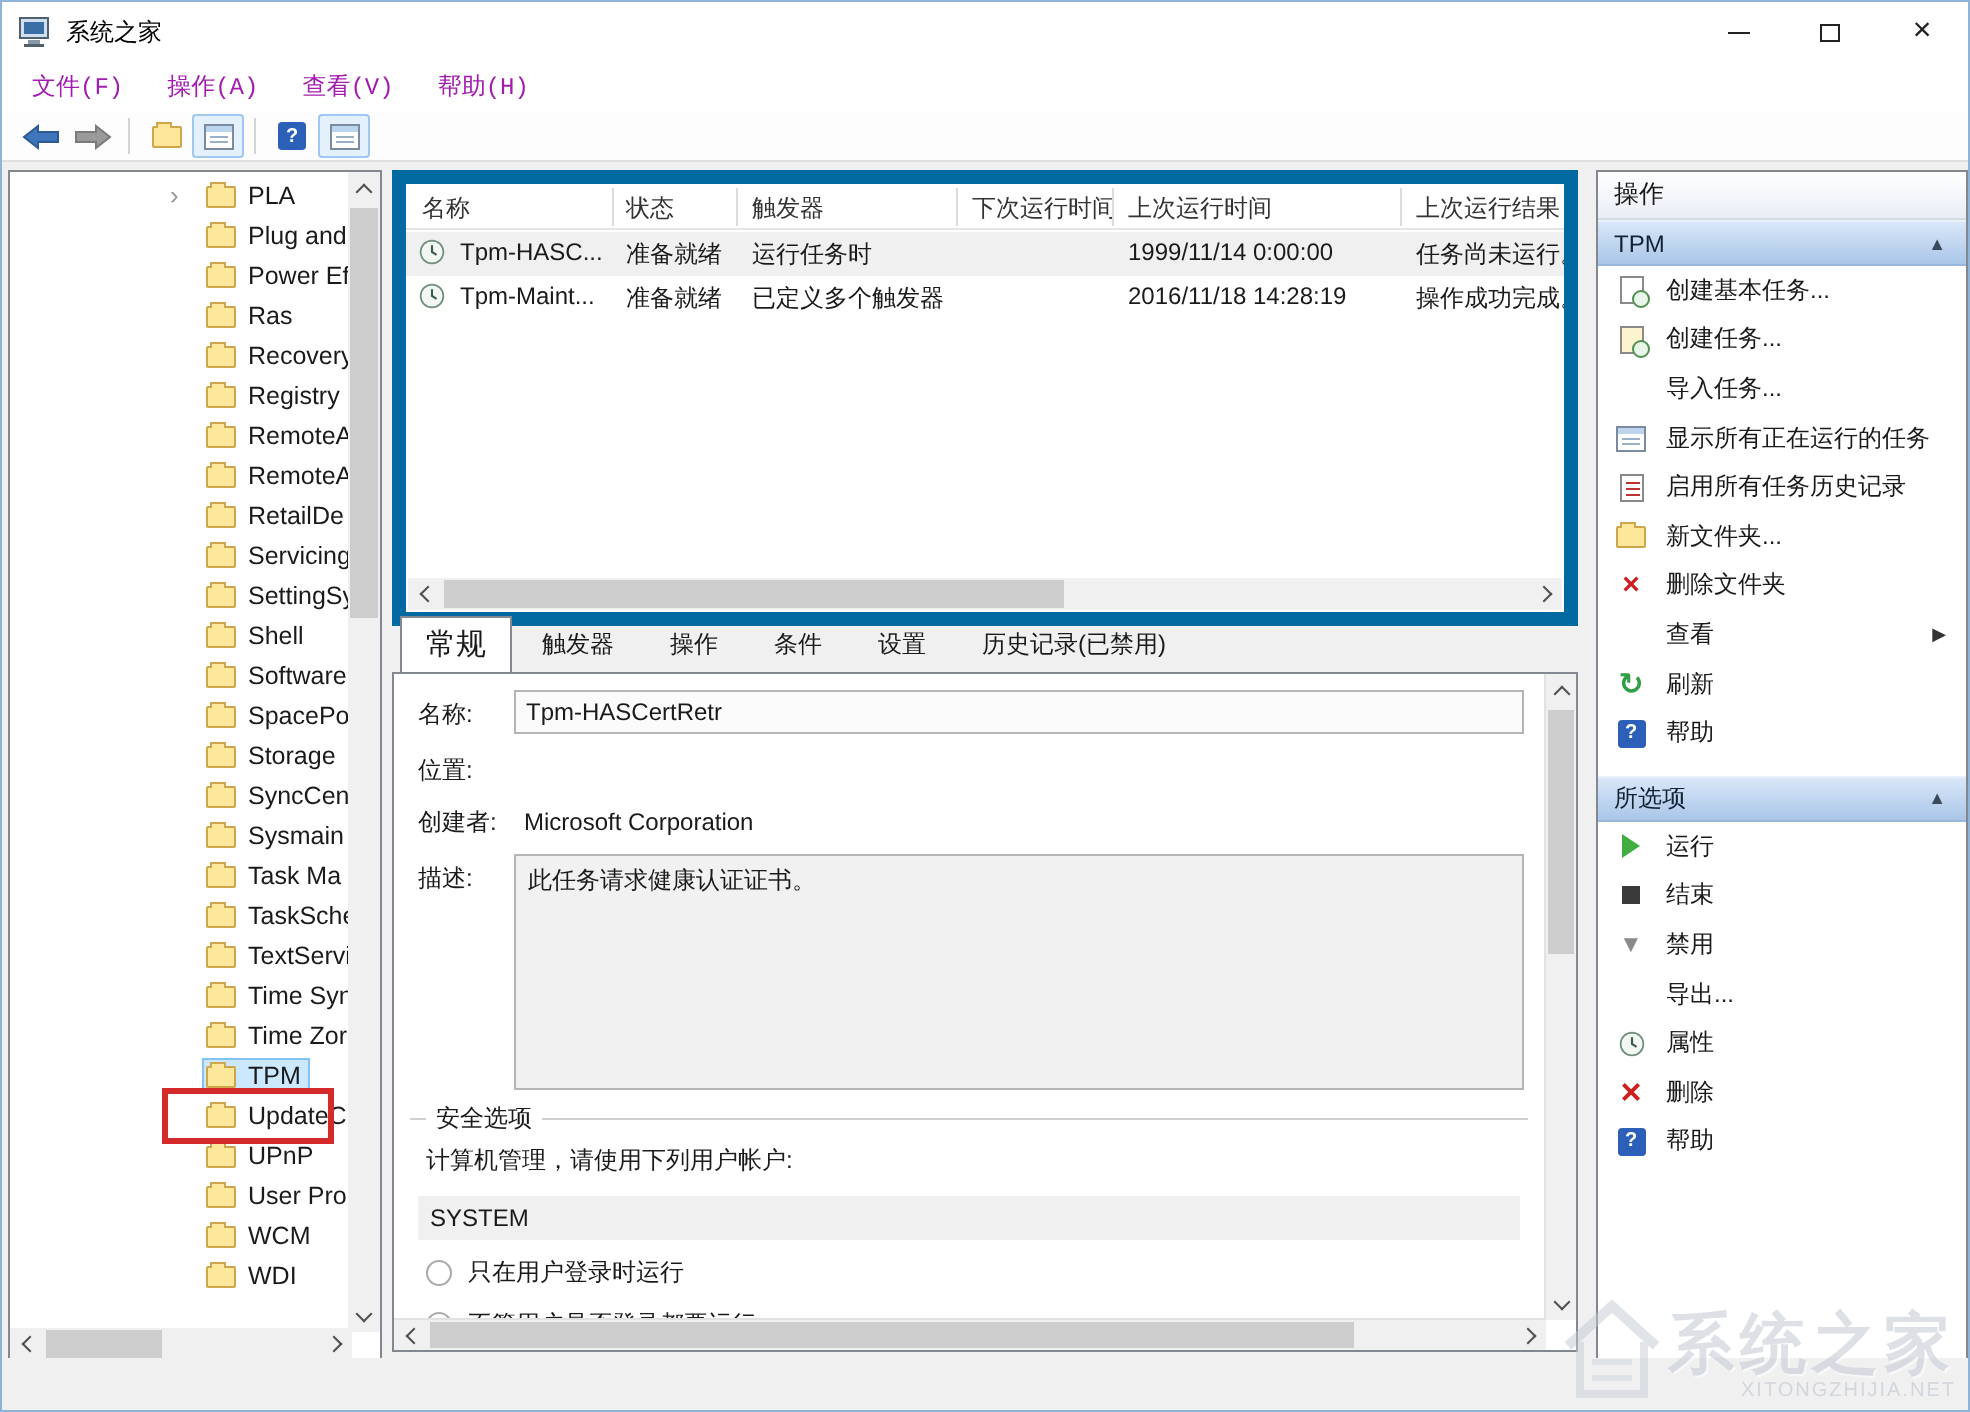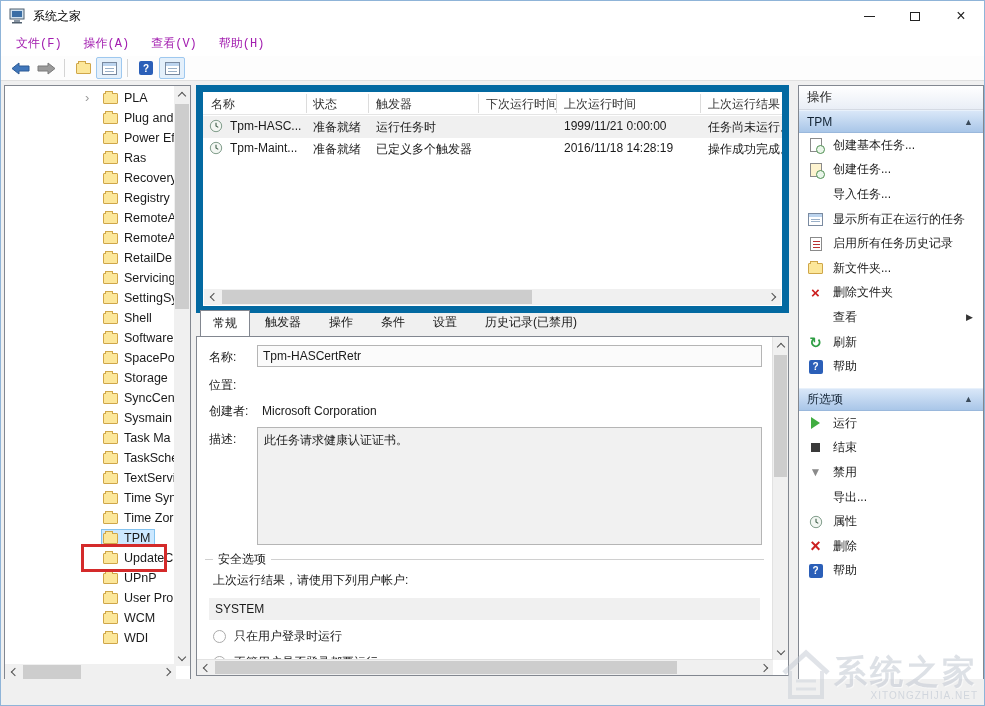--- a/index.html
+++ b/index.html
@@ -63,21 +63,21 @@
   .col-h { position:absolute; top:4px; color:#333; white-space:nowrap; }
   .col-sep { position:absolute; top:2px; width:1px; height:19px; background:#dcdcdc; }
   .lrow { position:absolute; left:0; right:0; height:22px; }
   .lrow .cell { position:absolute; top:3px; white-space:nowrap; }
   .clock-ic { position:absolute; left:6px; top:3px; width:14px; height:14px; }
   #list-hscroll { left:1px; right:1px; bottom:1px; height:16px; }
 
   
   #detail-tabs { position:absolute; left:0; top:227px; height:25px; display:flex; align-items:flex-end; padding-left:4px; }
   .tab { padding:4px 12px 5px 12px; margin-right:2px; color:#1a1a1a; border:1px solid transparent; }
-  .tab.active { background:#fff; border:1px solid #828790; border-bottom:1px solid #fff; position:relative; top:1px; font-size:12px; }
+  .tab.active { background:#fff; border:1px solid #828790; border-bottom:1px solid #fff; position:relative; top:1px; font-size:15px; }
 
   
   #detail-panel { position:absolute; left:0; top:251px; width:593px; height:340px; background:#fff; border:1px solid #828790; }
   #detail-content { position:absolute; left:0; top:0; right:16px; bottom:16px; overflow:hidden; }
   .fld-label { position:absolute; left:12px; }
   .fld-box { position:absolute; left:60px; right:10px; }
   #name-box { top:8px; height:22px; background:#fbfbfb; border:1px solid #b5b5b5; line-height:20px; padding-left:5px; }
   #loc-box  { top:37px; height:21px; background:#f2f2f2; line-height:21px; padding-left:5px; }
   #creator-box { top:64px; height:21px; line-height:21px; padding-left:5px; }
   #desc-box { top:90px; height:118px; background:#f1f1f1; border:1px solid #b5b5b5; padding:4px 6px; }
@@ -394,21 +394,21 @@
       </div>
       <div class="lrow" style="top:24px; background:#f0f0f0">
         <svg class="clock-ic" viewBox="0 0 16 16">
             <circle cx="8" cy="8" r="6.5" fill="#f3f7f3" stroke="#6f8f7a"></circle>
             <path d="M8 4.2 V8 L10.6 9.6" stroke="#3a5a44" stroke-width="1.2" fill="none"></path>
           </svg>
         <span class="cell" style="left:27px">Tpm-HASC...</span>
         <span class="cell" style="left:110px">准备就绪</span>
         <span class="cell" style="left:173px">运行任务时</span>
         <span class="cell" style="left:283px"></span>
-        <span class="cell" style="left:361px">1999/11/21 0:00:00</span>
+        <span class="cell" style="left:361px">1999/11/14 0:00:00</span>
         <span class="cell" style="left:505px">任务尚未运行。 (0</span>
       </div>
       <div class="lrow" style="top:46px">
         <svg class="clock-ic" viewBox="0 0 16 16">
             <circle cx="8" cy="8" r="6.5" fill="#f3f7f3" stroke="#6f8f7a"></circle>
             <path d="M8 4.2 V8 L10.6 9.6" stroke="#3a5a44" stroke-width="1.2" fill="none"></path>
           </svg>
         <span class="cell" style="left:27px">Tpm-Maint...</span>
         <span class="cell" style="left:110px">准备就绪</span>
         <span class="cell" style="left:173px">已定义多个触发器</span>
@@ -441,21 +441,21 @@
         <span class="fld-label" style="top:12px">名称:</span>
         <div class="fld-box" id="name-box">Tpm-HASCertRetr</div>
         <span class="fld-label" style="top:40px">位置:</span>
         <span class="fld-label" style="top:66px">创建者:</span>
         <div class="fld-box" id="creator-box">Microsoft Corporation</div>
         <span class="fld-label" style="top:94px">描述:</span>
         <div class="fld-box" id="desc-box">此任务请求健康认证证书。</div>
 
         <div id="security-group">
           <span id="security-legend">安全选项</span>
-          <span id="account-prompt">上次运行结果，请使用下列用户帐户:</span>
+          <span id="account-prompt">计算机管理，请使用下列用户帐户:</span>
           <div id="account-band">SYSTEM</div>
           <div class="radio-row" id="radio1">
             <span class="radio-circle"></span>
             <span>只在用户登录时运行</span>
           </div>
           <div class="radio-row" id="radio2">
             <span class="radio-circle"></span>
             <span>不管用户是否登录都要运行</span>
           </div>
         </div>

